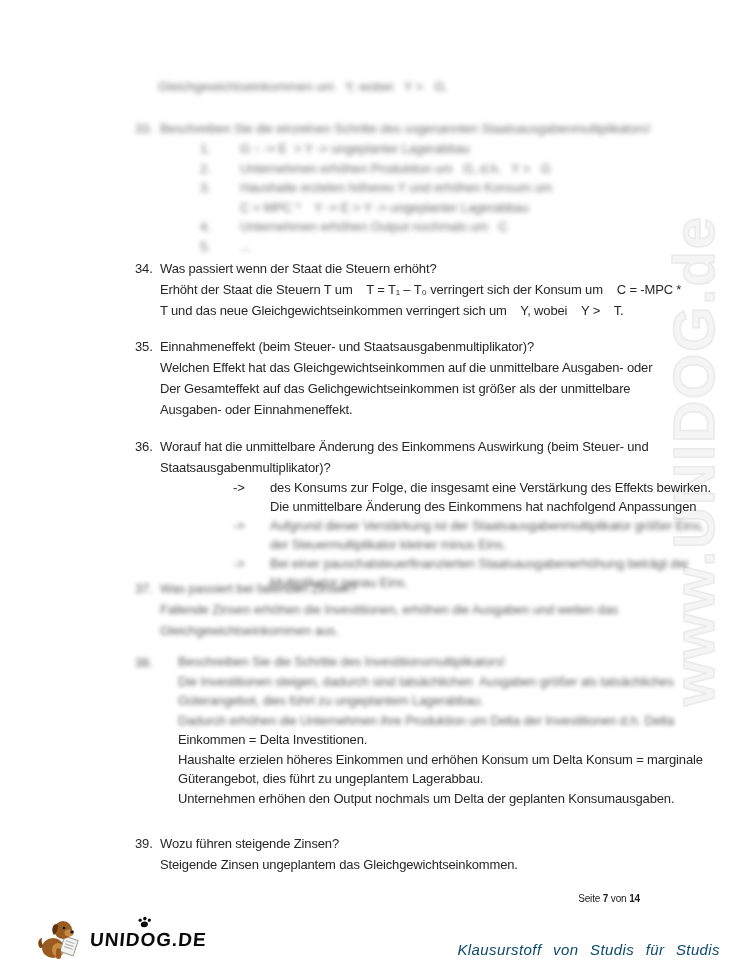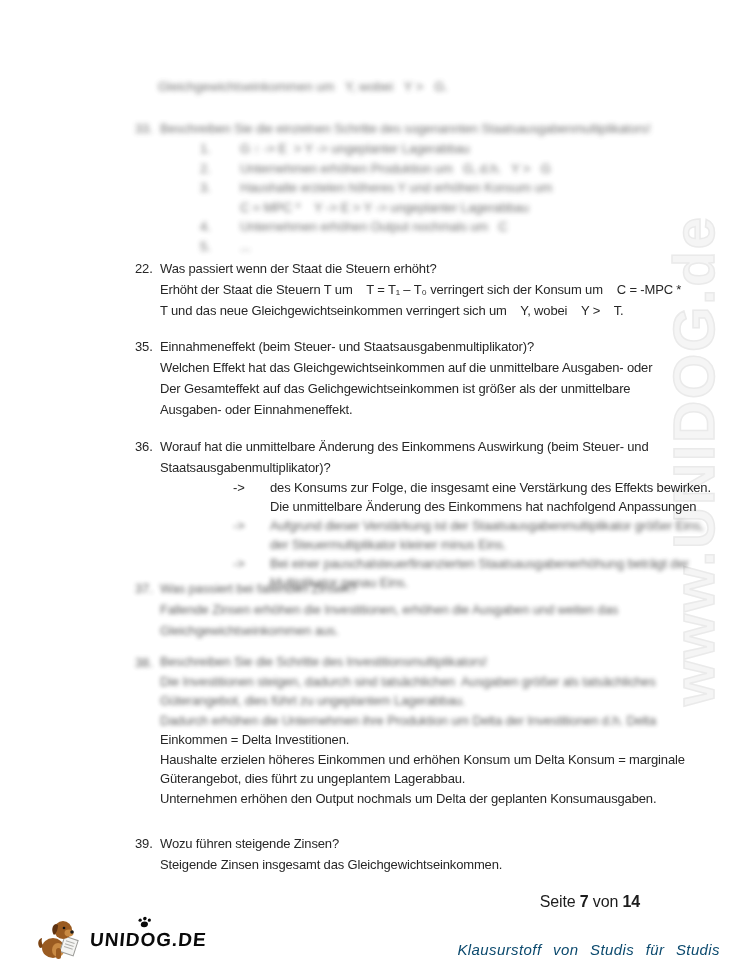--- a/index.html
+++ b/index.html
@@ -21,23 +21,23 @@
   .qnum, .pagefooter { letter-spacing: -0.15px; }
   .blur { filter: blur(2.3px); opacity: 0.82; color: #3d3d3d; }
   .blur2 { filter: blur(2.6px); opacity: 0.75; color: #474747; }
   
   .listitem { position: relative; padding-left: 80px; line-height: 19.5px; white-space: pre; }
   .lnum { position: absolute; left: 40px; }
   
   .bullet { position: relative; padding-left: 110px; }
   .bullet .line { line-height: 19px; }
   .arrow { position: absolute; left: 73px; top: 0; line-height: 19px; }
-  .lh20 .line { line-height: 19.5px; }
-  
-  .pagefooter { position: absolute; top: 893px; right: 110px; font-size: 16px; color: #1d1d1d; }
+  .lh20 .line { line-height: 19.5px; margin-left: 18px; }
+  
+  .pagefooter { position: absolute; top: 893px; right: 110px; font-size: 10px; color: #1d1d1d; }
   .pagefooter .b { font-weight: bold; }
   .pagefooter span { display: inline; }
   
   .watermark {
     position: absolute;
     top: 706px;
     left: 660px;
     transform: rotate(-90deg);
     transform-origin: top left;
     font-size: 58px;
@@ -88,21 +88,21 @@
       <div class="listitem"><span class="lnum">1.</span><span>G ↑ -&gt; E  &gt; Y -&gt; ungeplanter Lagerabbau</span></div>
       <div class="listitem"><span class="lnum">2.</span><span>Unternehmen erhöhen Produktion um   G, d.h.   Y &gt;   G</span></div>
       <div class="listitem"><span class="lnum">3.</span><span>Haushalte erzielen höheres Y und erhöhen Konsum um</span></div>
       <div class="listitem"><span class="lnum"></span><span>C = MPC *    Y -&gt; E &gt; Y -&gt; ungeplanter Lagerabbau</span></div>
       <div class="listitem"><span class="lnum">4.</span><span>Unternehmen erhöhen Output nochmals um   C</span></div>
       <div class="listitem"><span class="lnum">5.</span><span>...</span></div>
     </div>
   </div>
 
   <div class="q" style="top:258px;">
-    <span class="qnum">22.</span>
+    <span class="qnum">34.</span>
     <div class="qbody">
       <div class="line">Was passiert wenn der Staat die Steuern erhöht?</div>
       <div class="line">Erhöht der Staat die Steuern T um    T = T₁ – T₀ verringert sich der Konsum um    C = -MPC *</div>
       <div class="line">T und das neue Gleichgewichtseinkommen verringert sich um    Y, wobei    Y &gt;    T.</div>
     </div>
   </div>
 
   <div class="q" style="top:336px;">
     <span class="qnum">35.</span>
     <div class="qbody">
@@ -158,21 +158,21 @@
       <div class="line">Haushalte erzielen höheres Einkommen und erhöhen Konsum um Delta Konsum = marginale</div>
       <div class="line">Güterangebot, dies führt zu ungeplantem Lagerabbau.</div>
       <div class="line">Unternehmen erhöhen den Output nochmals um Delta der geplanten Konsumausgaben.</div>
     </div>
   </div>
 
   <div class="q" style="top:833px;">
     <span class="qnum">39.</span>
     <div class="qbody">
       <div class="line">Wozu führen steigende Zinsen?</div>
-      <div class="line">Steigende Zinsen insgesamt das Gleichgewichtseinkommen.</div>
+      <div class="line">Steigende Zinsen ungeplantem das Gleichgewichtseinkommen.</div>
     </div>
   </div>
 
   <div class="pagefooter"><span>Seite </span><span class="b">7</span><span> von </span><span class="b">14</span></div>
 
   <div class="logo">
     <svg width="50" height="42" viewBox="0 0 50 42" aria-hidden="true">
 
       <path d="M4 30 C1 26 2 21 6 20 C5 24 6 27 9 29 Z" fill="#7c4312"></path>
 

